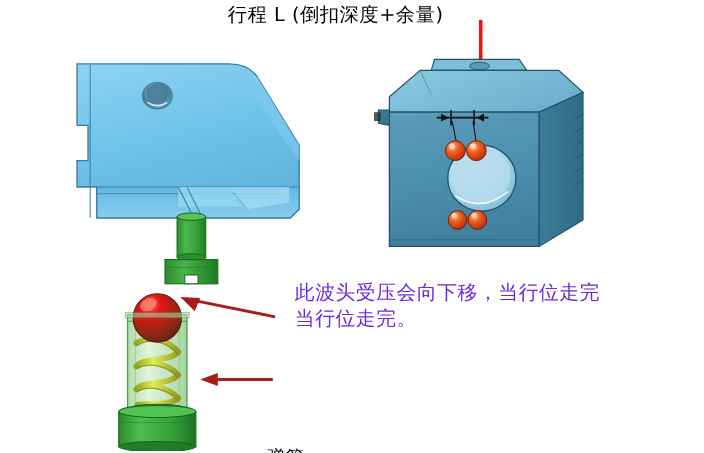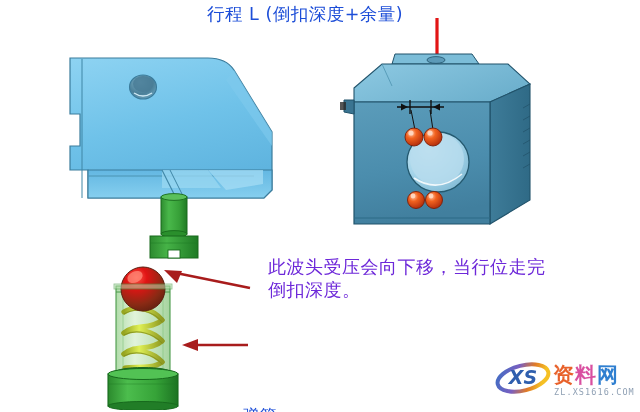--- a/index.html
+++ b/index.html
@@ -10,21 +10,21 @@
     overflow:hidden;
     position:relative;
   }
   #stage{position:relative;width:640px;height:412px;}
   .abs{position:absolute;}
   svg{display:block;}
 
   
   .cn{
     font-family:"DejaVu Sans","Liberation Sans",sans-serif;
-    color:#1d4ed8;
+    color:#000000;
     white-space:nowrap;
     letter-spacing:.5px;
   }
   #title-stroke-l{
     left:207px;top:2px;
     font-size:17.5px;
     line-height:24px;
   }
   #note-block{
     left:268px;top:256px;
@@ -269,35 +269,19 @@
     <polygon points="4,2 22,3 17,15" fill="#a81c1c"></polygon>
   </svg>
 
   <svg class="abs" style="left:178px;top:336px;" width="72" height="18">
     <line x1="70" y1="9" x2="18" y2="9" stroke="#a81c1c" stroke-width="2.6"></line>
     <polygon points="4,9 20,3 20,15" fill="#a81c1c"></polygon>
   </svg>
 
   <div class="abs cn" id="note-block">
     <div>此波头受压会向下移，当行位走完</div>
-    <div>倒扣深度。</div>
+    <div>当行位走完。</div>
   </div>
 
   <div class="abs cn" id="spring-label">弹簧</div>
 
-  <div class="abs" id="watermark">
-    <svg width="62" height="38" style="position:absolute;left:0;top:0;">
-      <defs>
-        <linearGradient id="swoosh" x1="0" y1="0" x2="1" y2="0.3">
-          <stop offset="0%" stop-color="#3b6fc4"></stop>
-          <stop offset="45%" stop-color="#7a5fc0"></stop>
-          <stop offset="75%" stop-color="#e07a28"></stop>
-          <stop offset="100%" stop-color="#f5c024"></stop>
-        </linearGradient>
-      </defs>
-      <ellipse cx="31" cy="20" rx="26" ry="12.5" fill="none" stroke="url(#swoosh)" stroke-width="4" transform="rotate(-14 31 20)"></ellipse>
-      <text x="31" y="26" text-anchor="middle" font-size="19" font-weight="bold" font-family="DejaVu Sans, sans-serif" fill="#2f5fae" font-style="italic">XS</text>
-    </svg>
-    <div class="wm-text">资料网</div>
-    <div class="wm-url">ZL.XS1616.COM</div>
-  </div>
 
 </div>
 
 </body></html>

